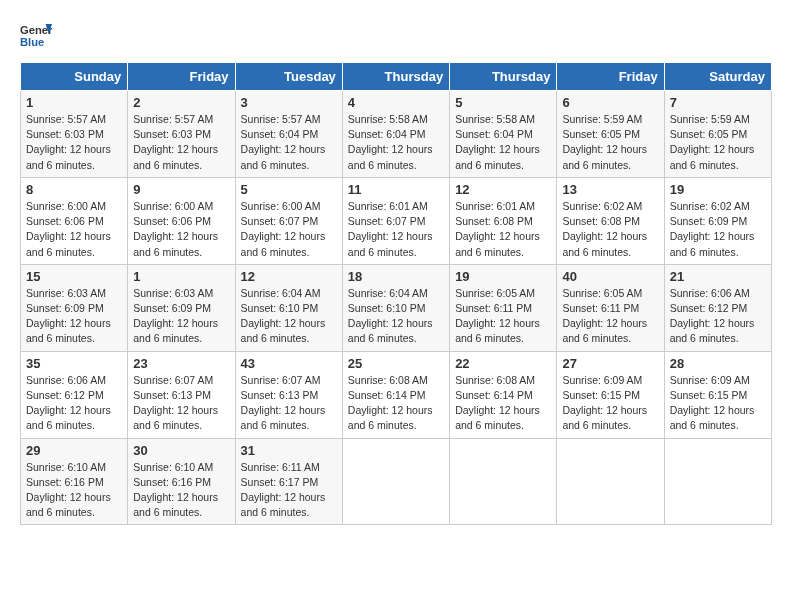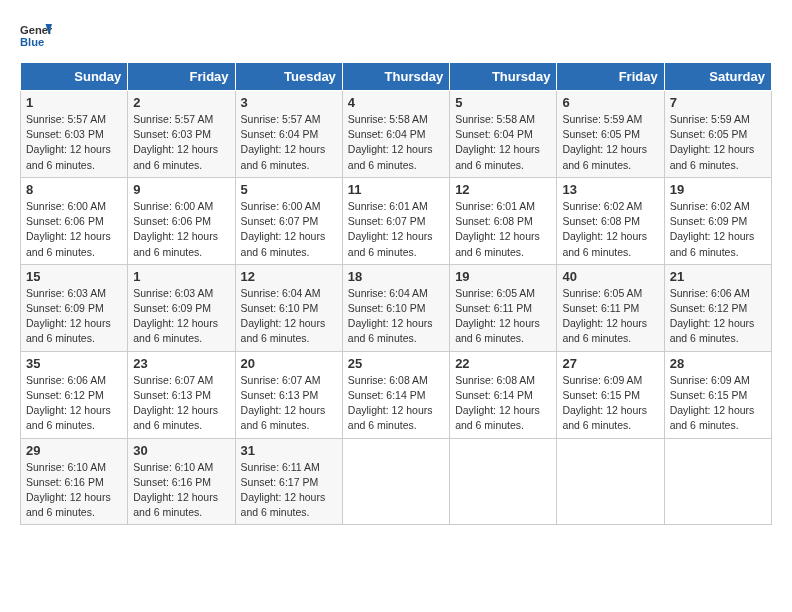--- a/index.html
+++ b/index.html
@@ -201,21 +201,21 @@
       <tr>
         <td>
           <span class="day-num">35</span>
           <div class="day-info">Sunrise: 6:06 AM<br>Sunset: 6:12 PM<br>Daylight: 12 hours and 6 minutes.</div>
         </td>
         <td>
           <span class="day-num">23</span>
           <div class="day-info">Sunrise: 6:07 AM<br>Sunset: 6:13 PM<br>Daylight: 12 hours and 6 minutes.</div>
         </td>
         <td>
-          <span class="day-num">20</span>
+          <span class="day-num">43</span>
           <div class="day-info">Sunrise: 6:07 AM<br>Sunset: 6:13 PM<br>Daylight: 12 hours and 6 minutes.</div>
         </td>
         <td>
           <span class="day-num">25</span>
           <div class="day-info">Sunrise: 6:08 AM<br>Sunset: 6:14 PM<br>Daylight: 12 hours and 6 minutes.</div>
         </td>
         <td>
           <span class="day-num">22</span>
           <div class="day-info">Sunrise: 6:08 AM<br>Sunset: 6:14 PM<br>Daylight: 12 hours and 6 minutes.</div>
         </td>

